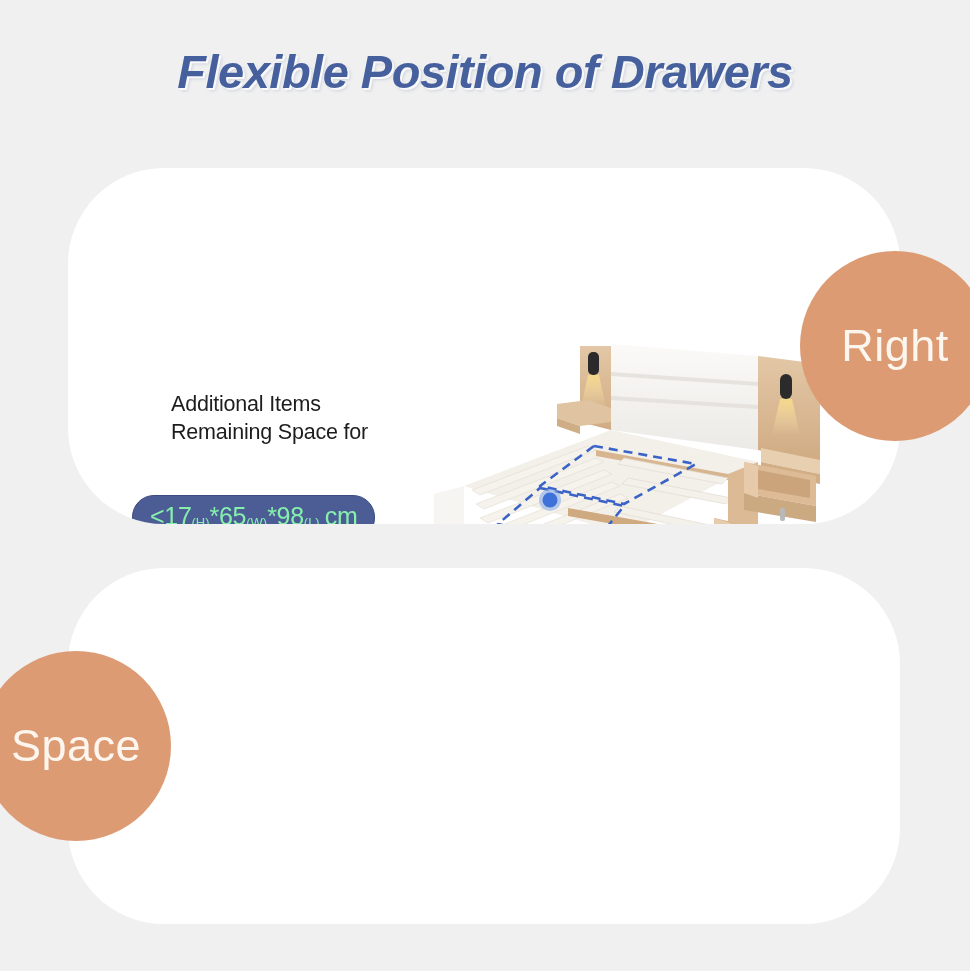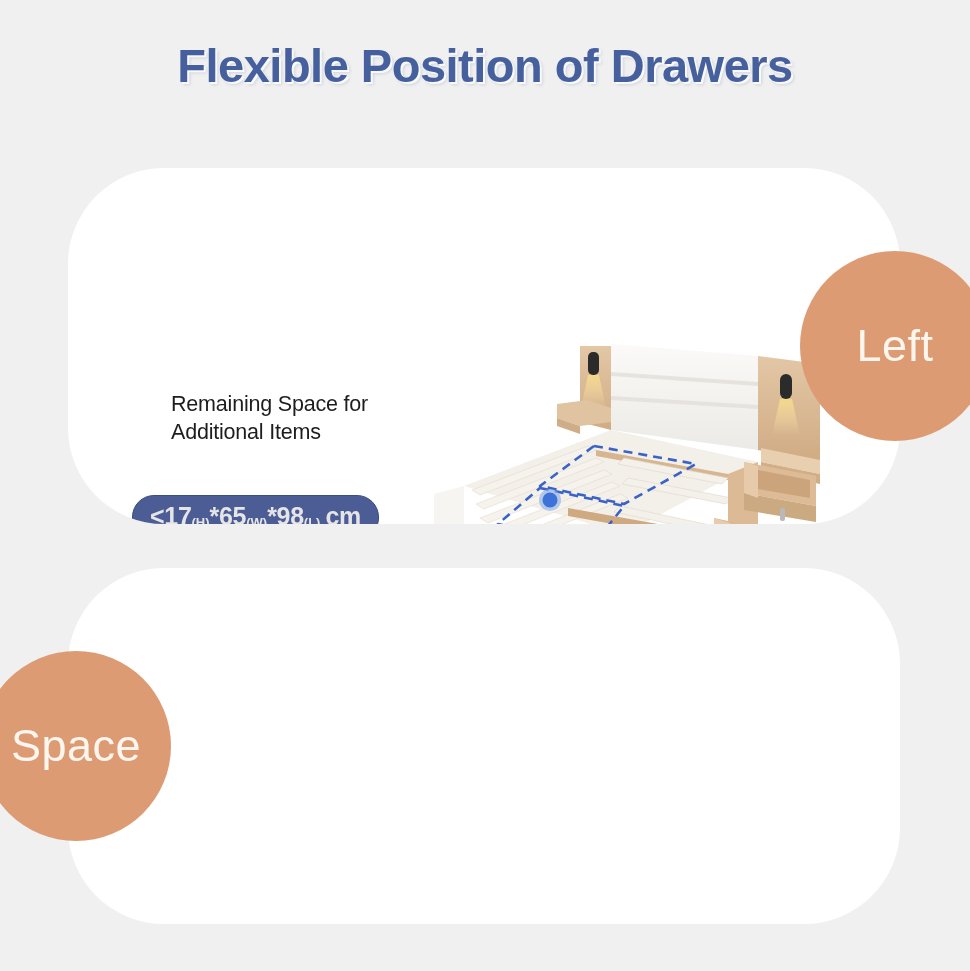--- a/index.html
+++ b/index.html
@@ -9,29 +9,30 @@
     height: 971px;
     background: #f0f0f0;
     font-family: "Liberation Sans", sans-serif;
     overflow: hidden;
     position: relative;
   }
 
   
   .page-title {
     position: absolute;
-    top: 38px;
+    top: 44px;
     left: 0;
     width: 970px;
     text-align: center;
     font-size: 47px;
     font-weight: bold;
     letter-spacing: -0.5px;
     color: #46609e;
     text-shadow: 2px 2px 0 rgba(255,255,255,0.85), 3px 3px 3px rgba(150,160,190,0.35);
+    font-style: italic;
   }
 
   
   .card {
     position: absolute;
     background: #ffffff;
     border-radius: 96px;
     overflow: visible;
   }
   .card-top    { left: 68px; top: 168px; width: 832px; height: 356px; }
@@ -72,23 +73,23 @@
   }
 
   .dim-pill {
     position: absolute;
     left: 64px;
     top: 327px;
     padding: 6px 17px 8px 17px;
     border-radius: 22px;
     background: #4c5d96;
     border: 1.5px solid #3c4c80;
-    color: #e5e5e5;
+    color: #86efac;
     font-size: 25px;
-    font-weight: 700;
+    font-weight: 400;
     letter-spacing: -0.3px;
     white-space: nowrap;
   }
   .dim-pill sub {
     font-size: 13px;
     vertical-align: baseline;
     position: relative;
     top: 2px;
     letter-spacing: 0;
   }
@@ -192,33 +193,33 @@
       <g fill="none" stroke="#3a63c8" stroke-width="2.6" stroke-dasharray="9 6" stroke-linejoin="round">
         <polygon points="166,108 268,126 196,166 112,148"></polygon>
         <polygon points="112,150 196,168 164,208 70,186"></polygon>
       </g>
 
       <circle cx="122" cy="162" r="11" fill="#8fb0ea" opacity="0.65"></circle>
       <circle cx="122" cy="162" r="7.5" fill="#3f72d8"></circle>
     </svg>
 
     <div class="info-block">
+      <div class="info-heading">Additional Items</div>
       <div class="info-heading">Remaining Space for</div>
-      <div class="info-heading">Additional Items</div>
     </div>
 
     <div class="dim-pill">
       <span>&lt;17</span><sub>(H)</sub><span>*</span><span>65</span><sub>(W)</sub><span>*</span><span>98</span><sub>(L)</sub><span class="dim-unit">cm</span>
     </div>
 
   </div>
 </div>
 
 <div class="side-badge badge-right">
-  <span>Left</span>
+  <span>Right</span>
 </div>
 
 <div class="card card-bottom">
   <div class="card-clip">
 
     
 
   </div>
 </div>
 

